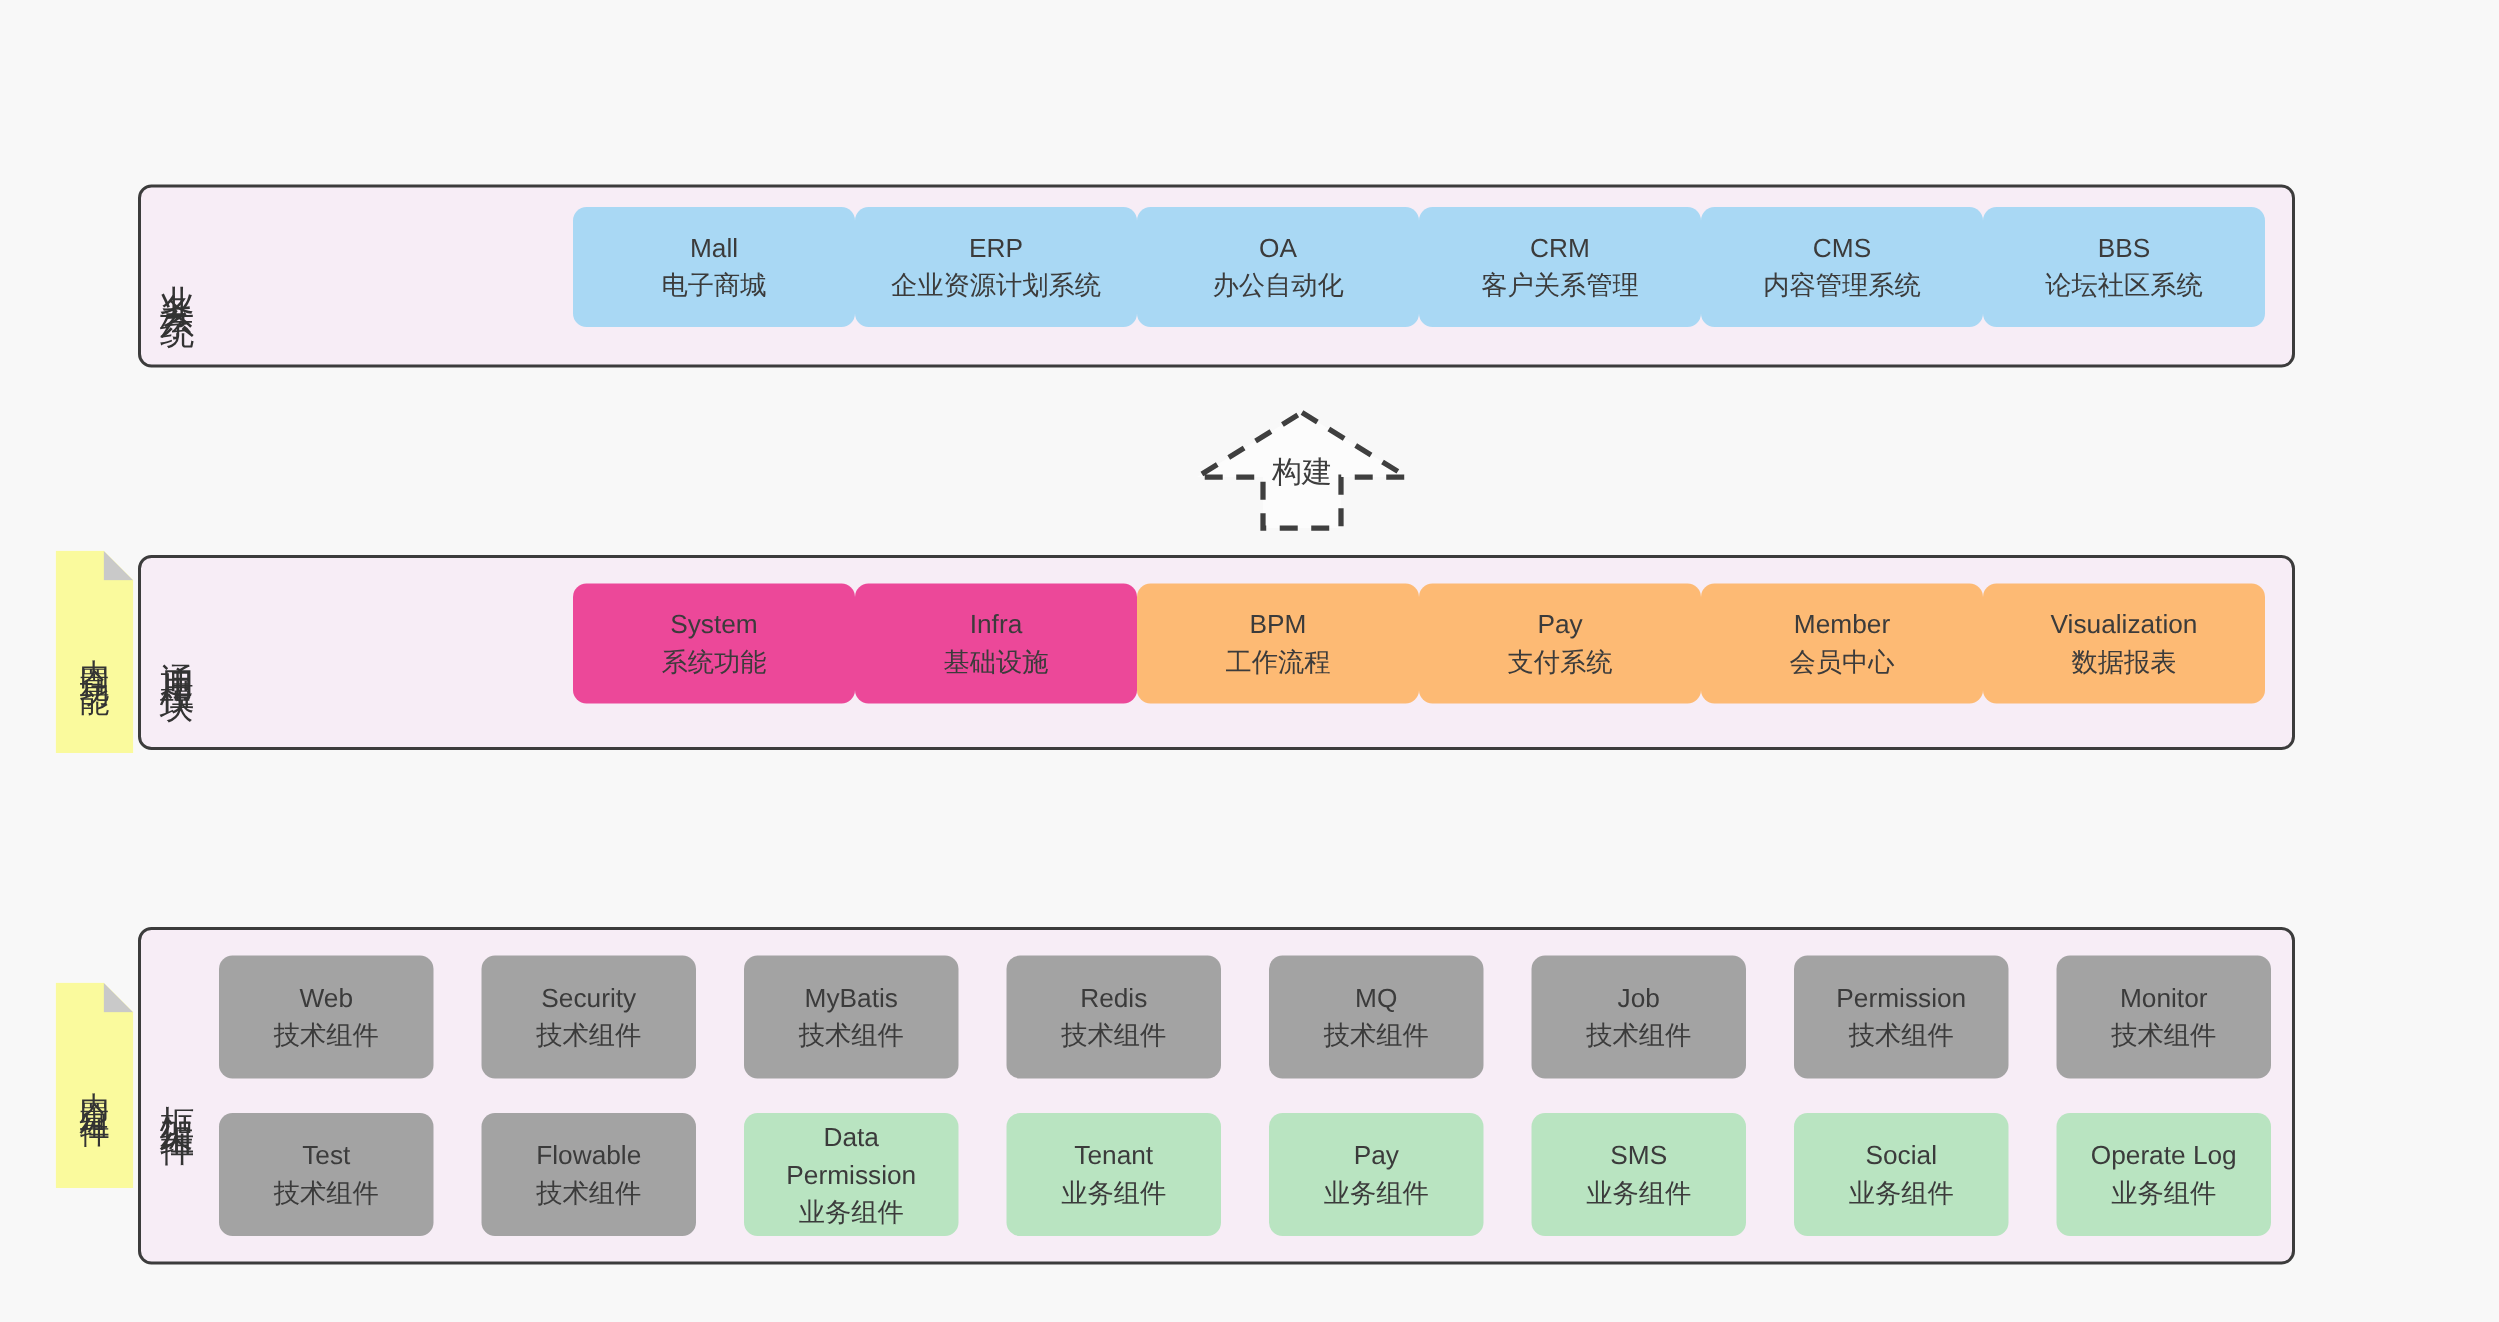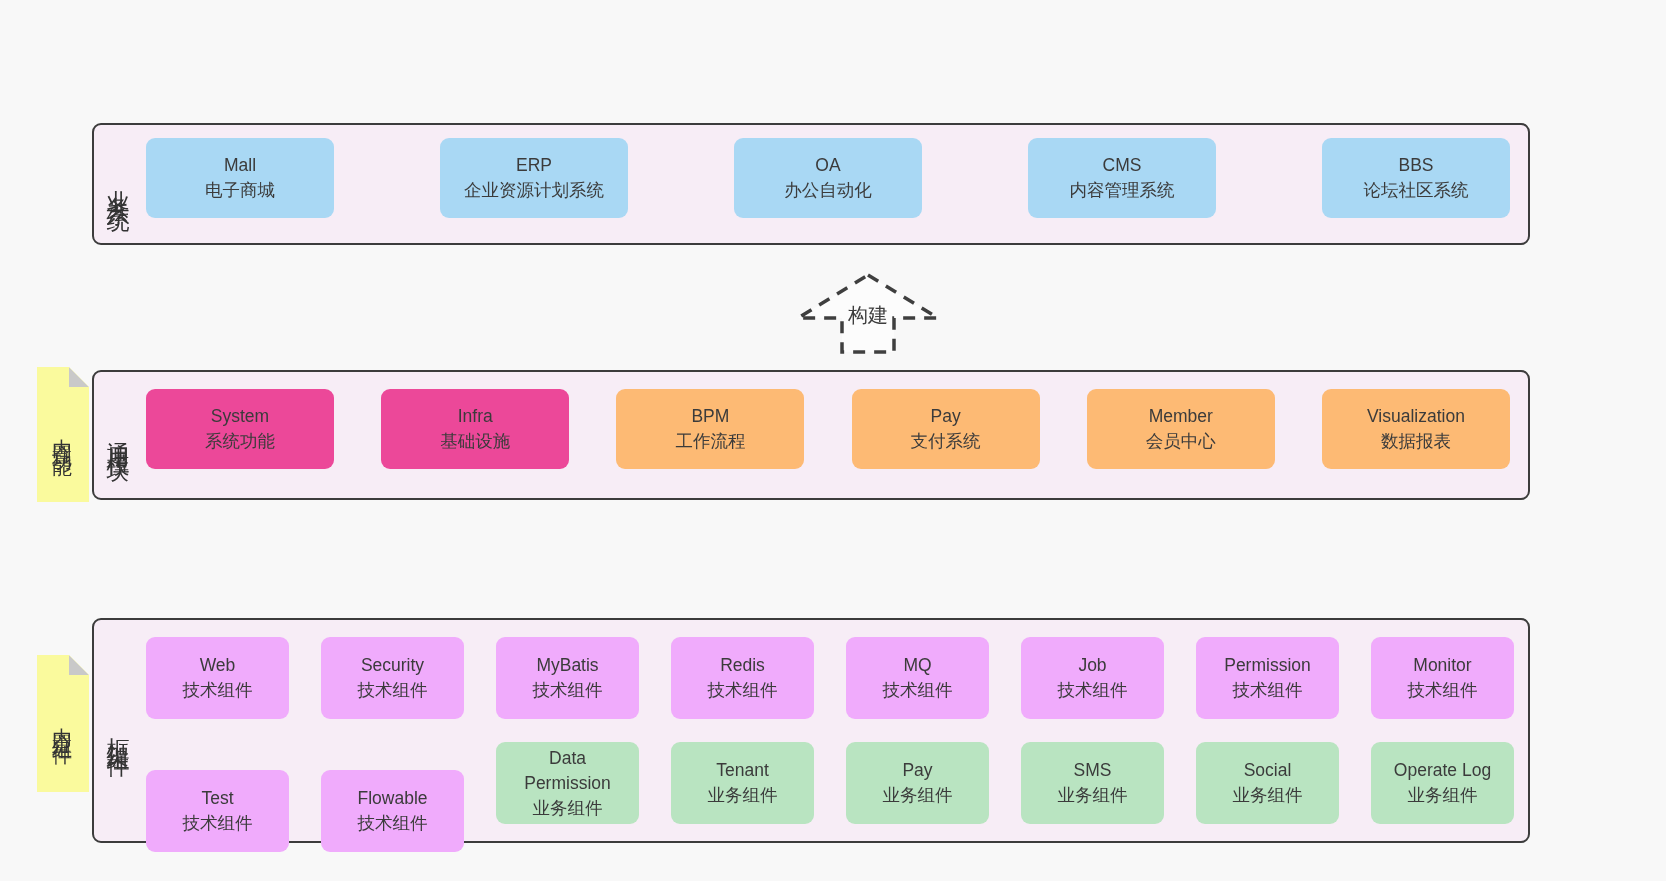--- a/index.html
+++ b/index.html
@@ -27,21 +27,21 @@
   .band-3{top:618px;height:225px;}
 
   .band-label{
     width:50px;
     display:flex;align-items:center;justify-content:center;
     writing-mode:vertical-lr;text-orientation:upright;
     font-size:23px;letter-spacing:6px;color:#333;
   }
   .band-items{
     flex:1;
-    display:flex;align-items:center;justify-content:space-between;
+    display:flex;align-items:center;justify-content:flex-end;
     padding:0 18px 12px 2px;
   }
   .band-rows{
     flex:1;
     display:flex;flex-direction:column;justify-content:center;
     gap:23px;
     padding:0 14px 0 2px;
   }
   .band-row{display:flex;justify-content:space-between;}
 
@@ -51,21 +51,21 @@
     display:flex;flex-direction:column;justify-content:center;align-items:center;
     text-align:center;
     font-size:17.5px;line-height:25px;
   }
   .box-lg{width:188px;height:80px;}
   .box-sm{width:143px;height:82px;}
   .box-name{white-space:pre-line;}
   .blue{background:#a9d8f4;}
   .red{background:#ec4899;}
   .pink{background:#fdba74;}
-  .green-dark{background:#f0abfc;margin-top:28px;}
+  .green-dark{background:#a3a3a3;}
   .green-light{background:#b9e4c1;}
 
   
   .sticky{
     position:absolute;
     left:37px;width:52px;
     background:#fafa9d;
     clip-path:polygon(0 0, calc(100% - 20px) 0, 100% 20px, 100% 100%, 0 100%);
     display:flex;align-items:center;justify-content:center;
   }
@@ -119,20 +119,24 @@
       </div>
       <div class="box box-lg blue">
         <div class="box-name">ERP</div>
         <div class="box-sub">企业资源计划系统</div>
       </div>
       <div class="box box-lg blue">
         <div class="box-name">OA</div>
         <div class="box-sub">办公自动化</div>
       </div>
       <div class="box box-lg blue">
+        <div class="box-name">CRM</div>
+        <div class="box-sub">客户关系管理</div>
+      </div>
+      <div class="box box-lg blue">
         <div class="box-name">CMS</div>
         <div class="box-sub">内容管理系统</div>
       </div>
       <div class="box box-lg blue">
         <div class="box-name">BBS</div>
         <div class="box-sub">论坛社区系统</div>
       </div>
     </div>
   </div>
 

